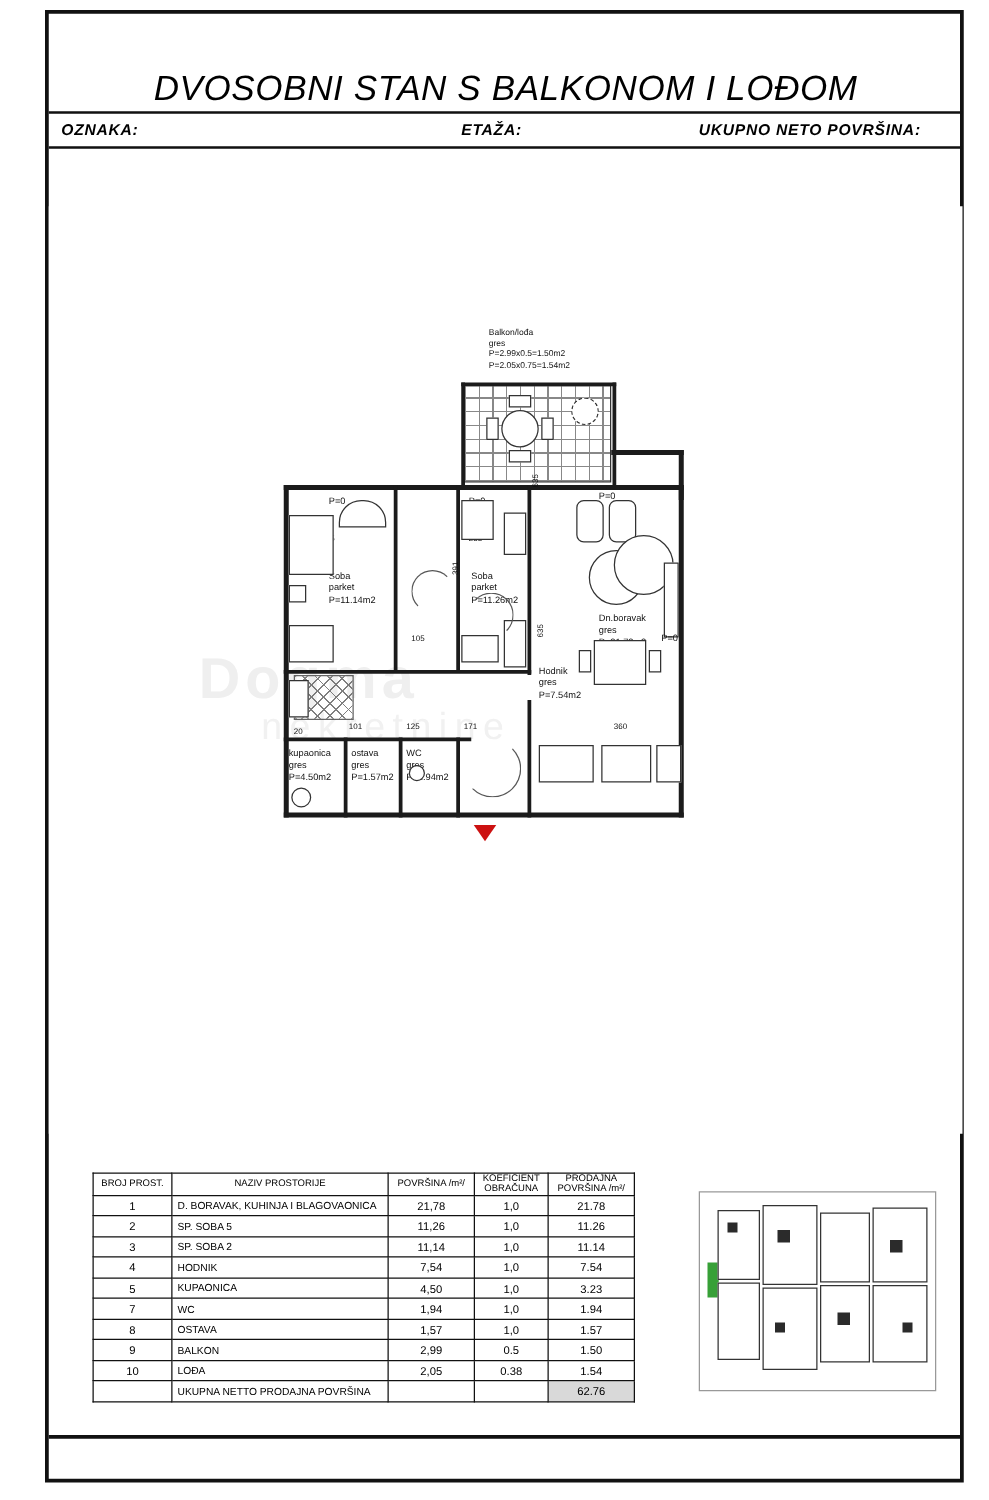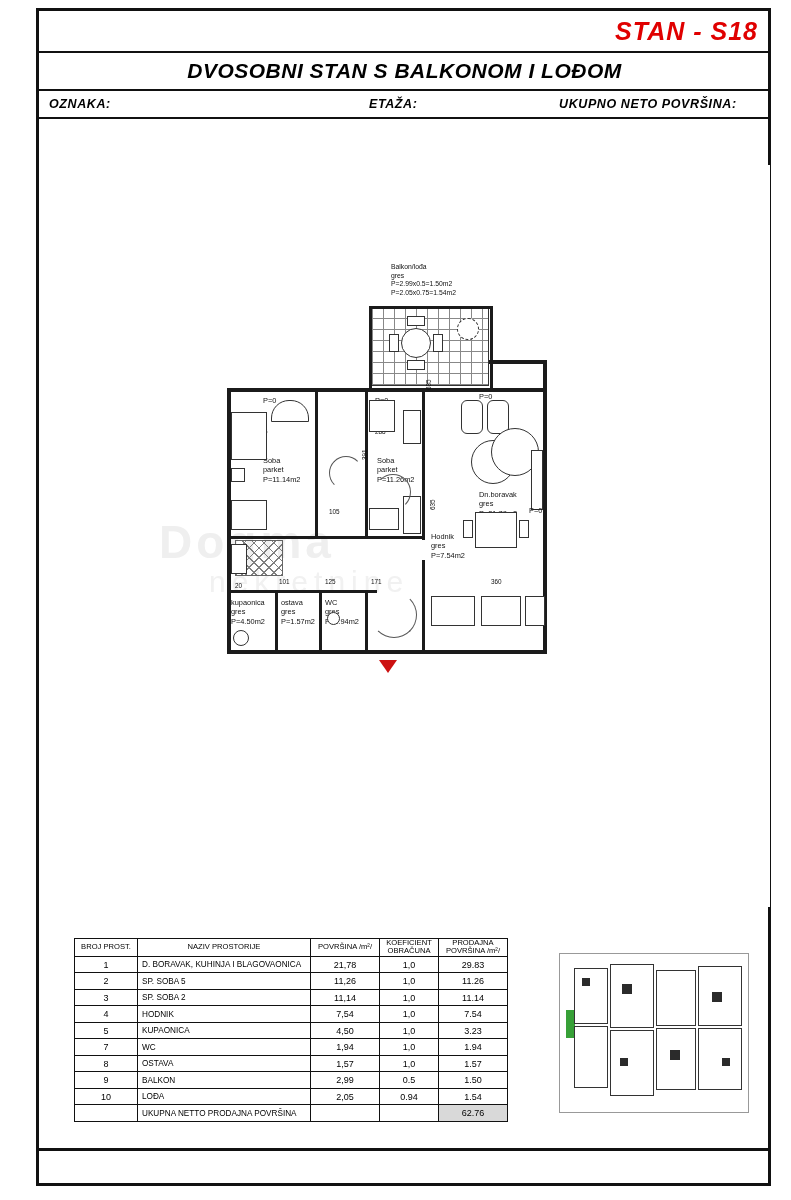--- a/index.html
+++ b/index.html
@@ -31,21 +31,21 @@
     position:absolute;right:12px;top:6px;
     font-size:25px;font-weight:bold;font-style:italic;
     color:#e00000;letter-spacing:1px;
   }
   .hdr-sub-row{
     position:absolute;left:39px;top:53px;width:731px;height:38px;
     border-bottom:2px solid #111;box-sizing:border-box;
     display:flex;align-items:center;justify-content:center;
   }
   .hdr-sub-row span{
-    font-size:21px;font-weight:bold;font-style:italic;letter-spacing:.5px;
+    font-size:28px;font-weight:normal;font-style:italic;letter-spacing:.5px;
   }
   .hdr-lbl-row{
     position:absolute;left:39px;top:91px;width:731px;height:28px;
     border-bottom:2px solid #111;box-sizing:border-box;
   }
   .hdr-lbl-row .cell{
     position:absolute;top:0;height:100%;
     display:flex;align-items:center;
     font-size:12.5px;font-weight:bold;font-style:italic;letter-spacing:.6px;
   }
@@ -173,23 +173,20 @@
     position:absolute;left:595px;font-size:17px;font-weight:bold;font-style:italic;letter-spacing:1px;
   }
 </style>
 </head>
 <body>
 
 <div class="sheet">
 
   <div class="frame"></div>
 
-  <div class="hdr-title-row">
-    <span class="stan-code">STAN - S18</span>
-  </div>
 
   <div class="hdr-sub-row">
     <span>DVOSOBNI STAN S BALKONOM I LOĐOM</span>
   </div>
 
   <div class="hdr-lbl-row">
     <span class="cell c1">OZNAKA:</span>
     <span class="cell c2">ETAŽA:</span>
     <span class="cell c3">UKUPNO NETO POVRŠINA:</span>
   </div>
@@ -327,21 +324,21 @@
           <th class="col-kf">KOEFICIENT OBRAČUNA</th>
           <th class="col-pr">PRODAJNA POVRŠINA /m²/</th>
         </tr>
       </thead>
       <tbody>
         <tr>
           <td class="num">1</td>
           <td class="name">D. BORAVAK, KUHINJA I BLAGOVAONICA</td>
           <td class="num">21,78</td>
           <td class="num">1,0</td>
-          <td class="num">29.83</td>
+          <td class="num">21.78</td>
         </tr>
         <tr>
           <td class="num">2</td>
           <td class="name">SP. SOBA 5</td>
           <td class="num">11,26</td>
           <td class="num">1,0</td>
           <td class="num">11.26</td>
         </tr>
         <tr>
           <td class="num">3</td>
@@ -382,21 +379,21 @@
           <td class="num">9</td>
           <td class="name">BALKON</td>
           <td class="num">2,99</td>
           <td class="num">0.5</td>
           <td class="num">1.50</td>
         </tr>
         <tr>
           <td class="num">10</td>
           <td class="name">LOĐA</td>
           <td class="num">2,05</td>
-          <td class="num">0.94</td>
+          <td class="num">0.38</td>
           <td class="num">1.54</td>
         </tr>
         <tr class="tot-row">
           <td></td>
           <td class="name">UKUPNA NETTO PRODAJNA POVRŠINA</td>
           <td></td>
           <td></td>
           <td class="num tot-val">62.76</td>
         </tr>
       </tbody>

